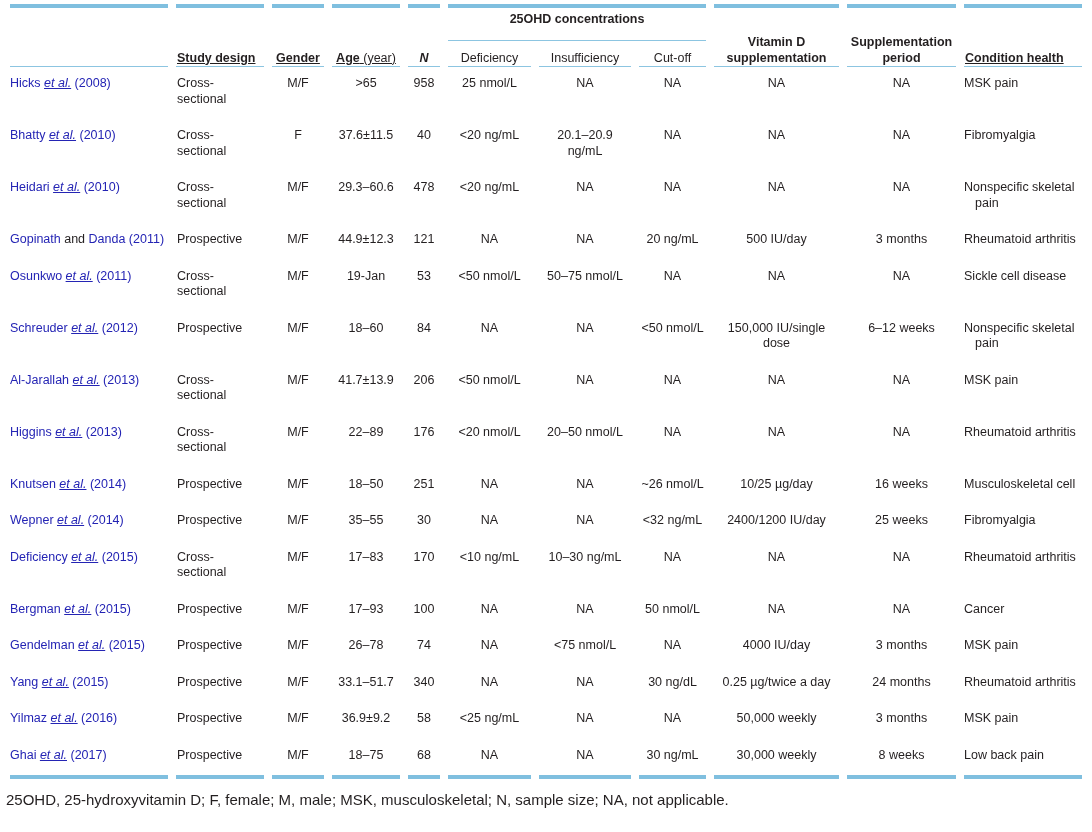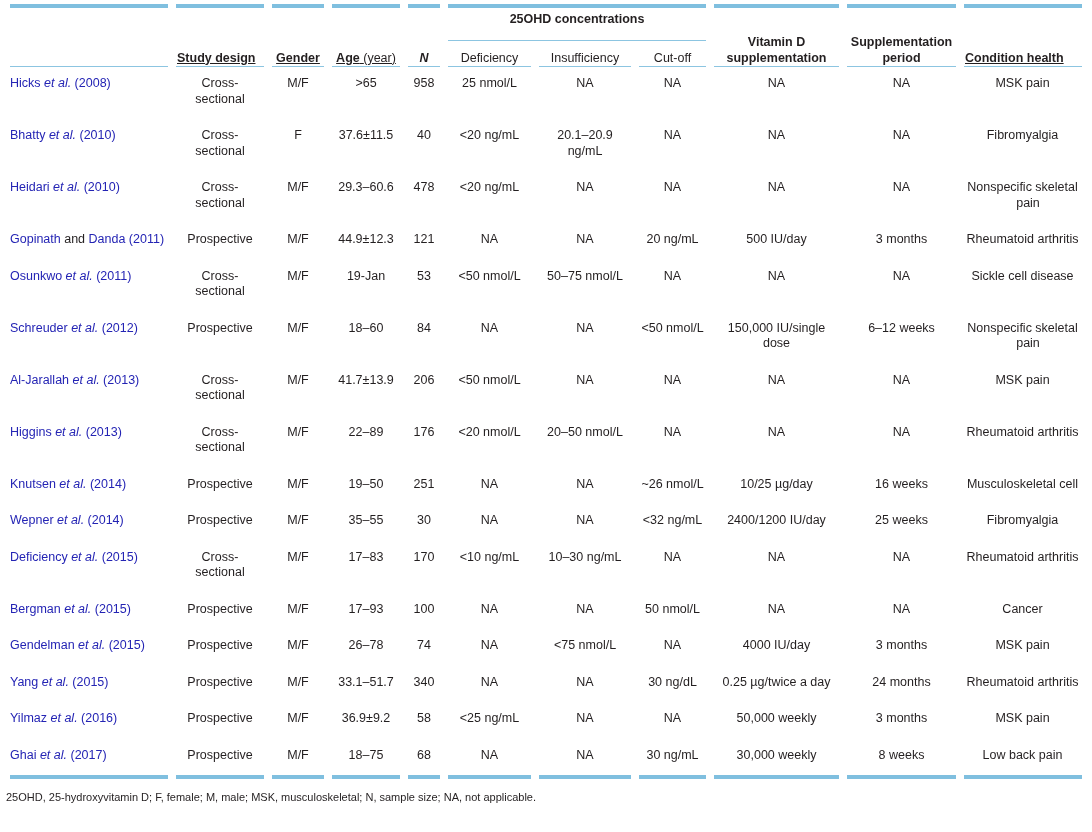--- a/index.html
+++ b/index.html
@@ -24,21 +24,21 @@
     line-height:15.5px;
   }
   th,td{padding:0 1px;vertical-align:bottom;}
   thead th{font-weight:bold;text-align:left;}
   thead tr th{border-top:4px solid var(--bar-blue);}
   thead tr.hr2 th{border-top:none;}
   th.underlined{border-bottom:1px solid var(--rule-blue);}
   th.grp{border-bottom:1px solid var(--rule-blue);padding-top:4px;padding-bottom:12px;}
   th.sub{font-weight:normal;padding-top:10px;}
   .ctr{text-align:center !important;}
-  .left{text-align:center;}
+  .left{text-align:left;}
   .nowrap{white-space:nowrap;text-decoration:underline;}
   .light{font-weight:normal;}
   tbody td{
     vertical-align:top;
     padding-top:9px;
     padding-bottom:12px;
   }
   tbody tr:last-child td{
     border-bottom:4px solid var(--bar-blue);
   }
@@ -46,24 +46,24 @@
     padding-left:9px;
     text-indent:-9px;
     cursor:pointer;
   }
   td.cond{
     padding-left:11px;
     text-indent:-11px;
   }
   td{overflow-wrap:break-word;}
   .lnk{color:var(--link-blue);}
-  .it{font-style:italic;}
+  .it{font-style:italic;text-decoration:underline;}
   .plain{color:var(--text-dark);}
   .footnote{
-    font-size:11px;
+    font-size:15px;
     margin:12px 0 0 4px;
     color:var(--text-dark);
   }
 </style>
 </head>
 <body>
 
 <div class="page">
   <table>
     <colgroup>
@@ -199,21 +199,21 @@
           <td class="ctr">20–50 nmol/L</td>
           <td class="ctr">NA</td>
           <td class="ctr">NA</td>
           <td class="ctr">NA</td>
           <td class="left cond">Rheumatoid arthritis</td>
         </tr>
         <tr>
           <td class="study"><span class="lnk">Knutsen </span><span class="lnk it">et al.</span><span class="lnk"> (2014)</span></td>
           <td class="left">Prospective</td>
           <td class="ctr">M/F</td>
-          <td class="ctr">19–50</td>
+          <td class="ctr">18–50</td>
           <td class="ctr">251</td>
           <td class="ctr">NA</td>
           <td class="ctr">NA</td>
           <td class="ctr">~26 nmol/L</td>
           <td class="ctr">10/25 µg/day</td>
           <td class="ctr">16 weeks</td>
           <td class="left cond">Musculoskeletal cell</td>
         </tr>
         <tr>
           <td class="study"><span class="lnk">Wepner </span><span class="lnk it">et al.</span><span class="lnk"> (2014)</span></td>

